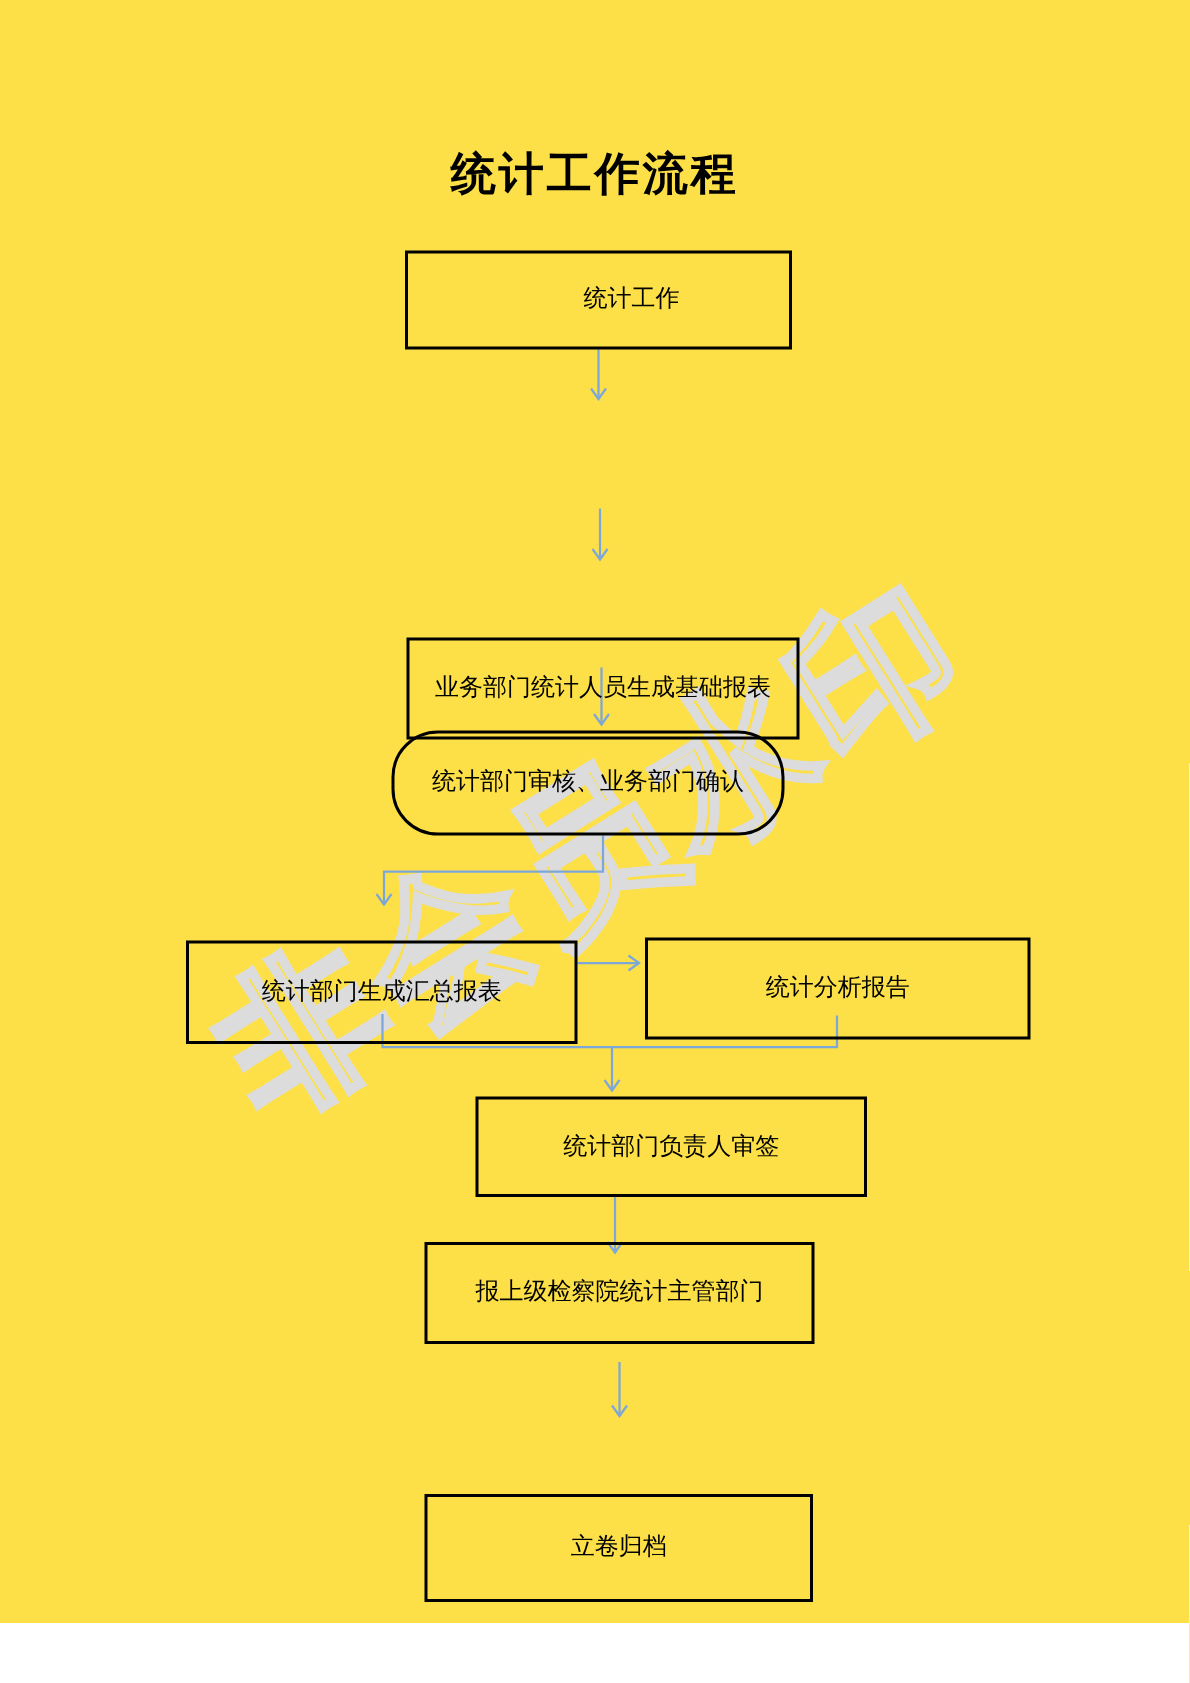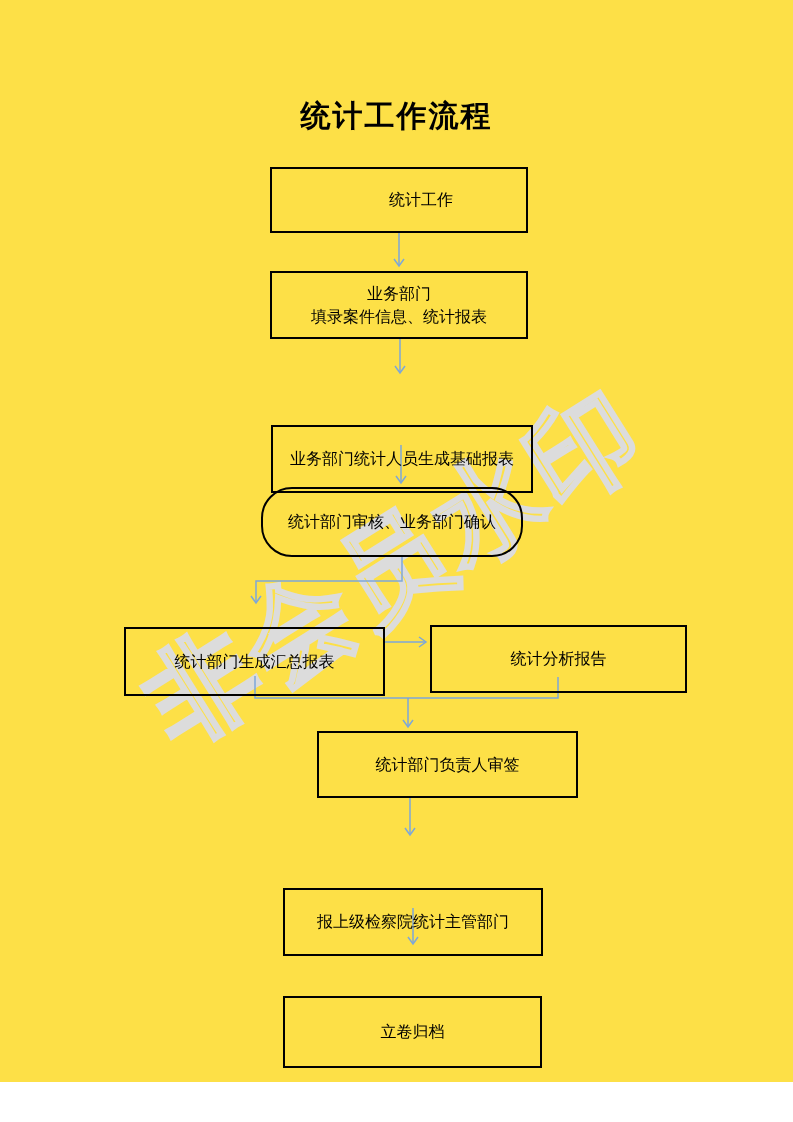--- a/index.html
+++ b/index.html
@@ -62,21 +62,21 @@
     z-index: 3;
   }
   
   .n0 { left: 270px; top: 167px; width: 258px; height: 66px; padding-left: 44px; }
   .n1 { left: 270px; top: 271px; width: 258px; height: 68px; }
   .n2 { left: 271px; top: 377px; width: 262px; height: 68px; margin-top: 48px; }
   .n3 { left: 261px; top: 487px; width: 262px; height: 70px; border-radius: 31px; }
   .n4 { left: 124px; top: 607px; width: 261px; height: 69px; margin-top: 20px; }
   .n5 { left: 430px; top: 625px; width: 257px; height: 68px; }
   .n6 { left: 280px; top: 731px; width: 261px; height: 67px; margin-left: 37px; }
-  .n7 { left: 283px; top: 888px; width: 260px; height: 68px; }
+  .n7 { left: 283px; top: 828px; width: 260px; height: 68px; }
   .n8 { left: 283px; top: 996px; width: 259px; height: 72px; }
 </style>
 </head>
 <body>
 
 <div class="page">
 
   <h1 class="doc-title">统计工作流程</h1>
 
   <div class="watermark">非会员水印</div>
@@ -119,22 +119,20 @@
       <path d="M405,828 L410,835 L415,828"></path>
     </g>
 
     <g>
       <path d="M413,908 L413,944"></path>
       <path d="M408,937 L413,944 L418,937"></path>
     </g>
   </svg>
 
   <div class="node n0">统计工作</div>
-  <div class="node n1">业务部门
-填录案件信息、统计报表</div>
   <div class="node n2">业务部门统计人员生成基础报表</div>
   <div class="node n3">统计部门审核、业务部门确认</div>
   <div class="node n4">统计部门生成汇总报表</div>
   <div class="node n5">统计分析报告</div>
   <div class="node n6">统计部门负责人审签</div>
   <div class="node n7">报上级检察院统计主管部门</div>
   <div class="node n8">立卷归档</div>
 
 </div>
 

